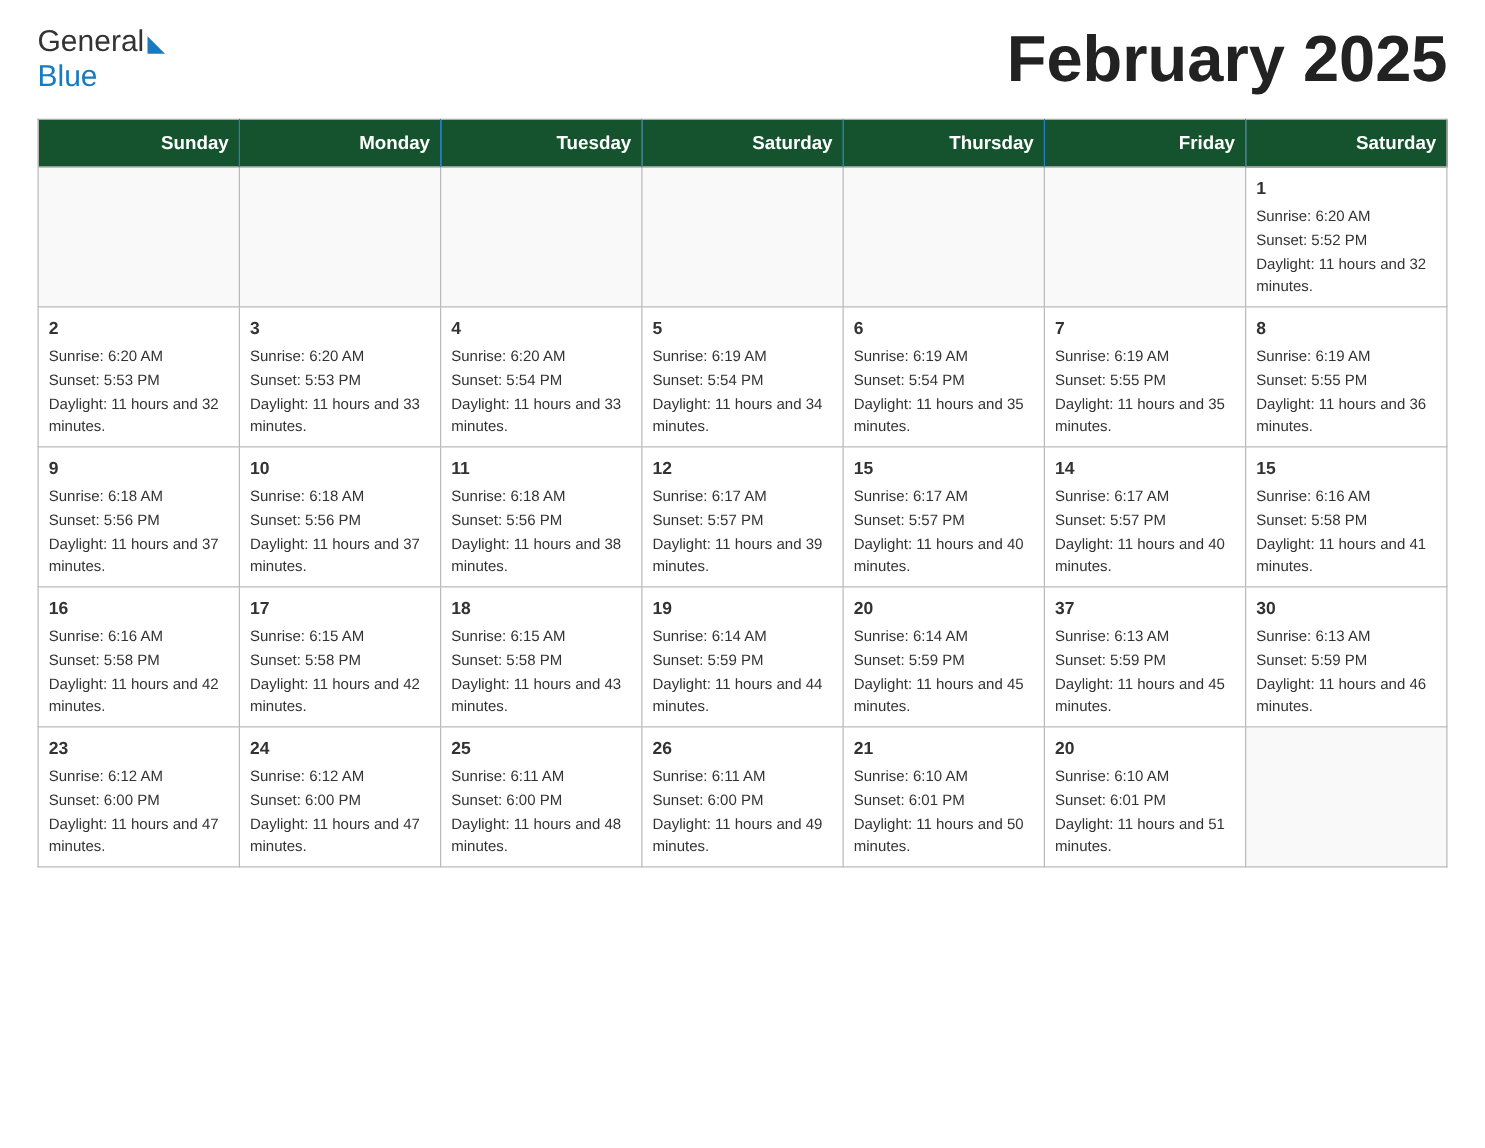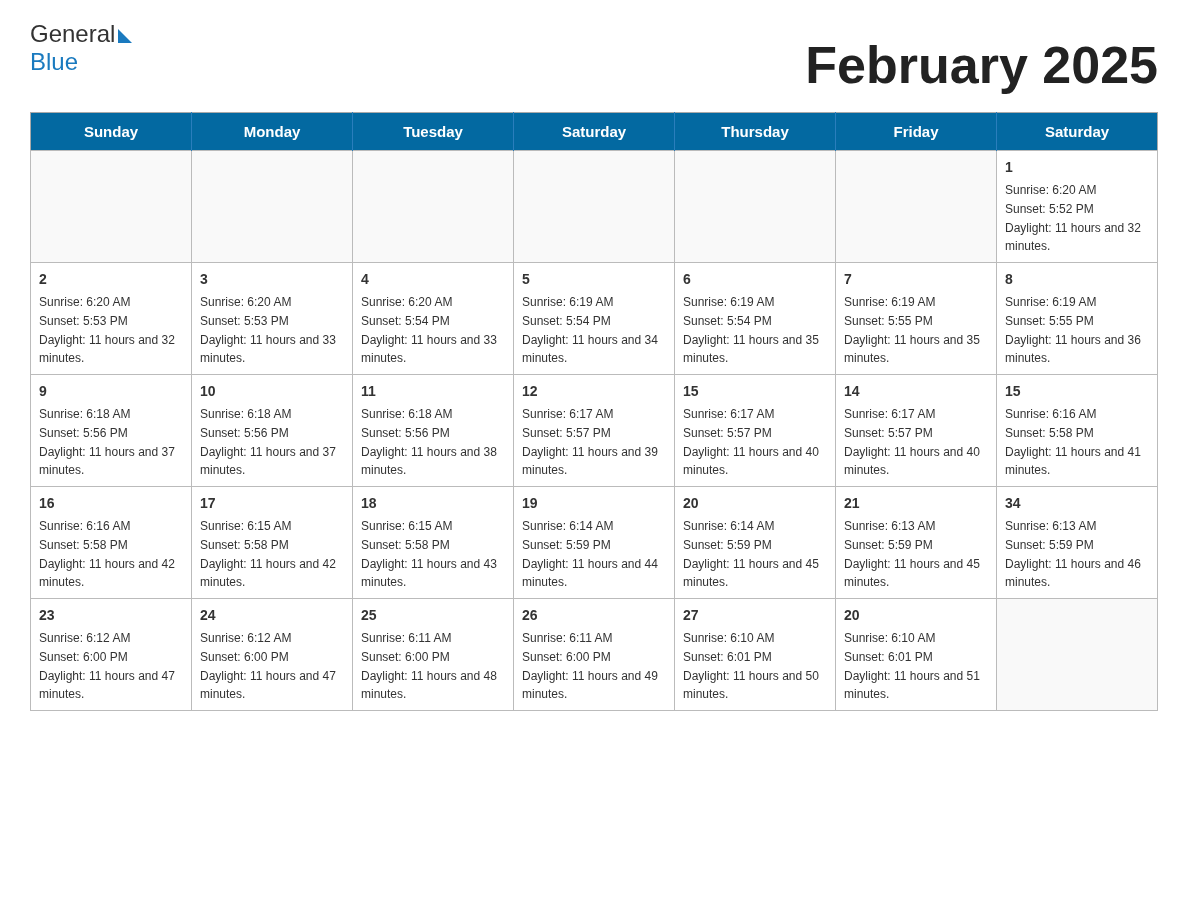--- a/index.html
+++ b/index.html
@@ -17,39 +17,38 @@
       margin-bottom: 18px;
     }
     .title-block {
       text-align: right;
     }
     .main-title {
       font-size: 52px;
       font-weight: bold;
       color: #222;
       line-height: 1.1;
-      margin-top: 17px;
     }
     .subtitle {
       font-size: 18px;
       color: #555;
       margin-top: 4px;
     }
     .calendar {
       width: 100%;
       border-collapse: collapse;
       border: 1px solid #aaa;
     }
     .calendar thead th {
-      background-color: #0369a1;
+      background-color: #14532d;
       color: #fff;
       font-size: 15px;
       font-weight: bold;
       padding: 10px 8px;
-      text-align: center;
+      text-align: right;
       border-right: 1px solid #2a7ebc;
     }
     .calendar thead th:last-child {
       border-right: none;
     }
     .calendar tbody td {
       vertical-align: top;
       border: 1px solid #bbb;
       padding: 6px 8px;
       width: 14.28%;
@@ -157,26 +156,26 @@
         <td><span class="day-number">15</span><span class="day-info">Sunrise: 6:17 AM<br>Sunset: 5:57 PM<br>Daylight: 11 hours and 40 minutes.</span></td>
         <td><span class="day-number">14</span><span class="day-info">Sunrise: 6:17 AM<br>Sunset: 5:57 PM<br>Daylight: 11 hours and 40 minutes.</span></td>
         <td><span class="day-number">15</span><span class="day-info">Sunrise: 6:16 AM<br>Sunset: 5:58 PM<br>Daylight: 11 hours and 41 minutes.</span></td>
       </tr>
       <tr>
         <td><span class="day-number">16</span><span class="day-info">Sunrise: 6:16 AM<br>Sunset: 5:58 PM<br>Daylight: 11 hours and 42 minutes.</span></td>
         <td><span class="day-number">17</span><span class="day-info">Sunrise: 6:15 AM<br>Sunset: 5:58 PM<br>Daylight: 11 hours and 42 minutes.</span></td>
         <td><span class="day-number">18</span><span class="day-info">Sunrise: 6:15 AM<br>Sunset: 5:58 PM<br>Daylight: 11 hours and 43 minutes.</span></td>
         <td><span class="day-number">19</span><span class="day-info">Sunrise: 6:14 AM<br>Sunset: 5:59 PM<br>Daylight: 11 hours and 44 minutes.</span></td>
         <td><span class="day-number">20</span><span class="day-info">Sunrise: 6:14 AM<br>Sunset: 5:59 PM<br>Daylight: 11 hours and 45 minutes.</span></td>
-        <td><span class="day-number">21</span><span class="day-info">Sunrise: 6:13 AM<br>Sunset: 5:59 PM<br>Daylight: 11 hours and 45 minutes.</span></td>
-        <td><span class="day-number">34</span><span class="day-info">Sunrise: 6:13 AM<br>Sunset: 5:59 PM<br>Daylight: 11 hours and 46 minutes.</span></td>
+        <td><span class="day-number">37</span><span class="day-info">Sunrise: 6:13 AM<br>Sunset: 5:59 PM<br>Daylight: 11 hours and 45 minutes.</span></td>
+        <td><span class="day-number">30</span><span class="day-info">Sunrise: 6:13 AM<br>Sunset: 5:59 PM<br>Daylight: 11 hours and 46 minutes.</span></td>
       </tr>
       <tr>
         <td><span class="day-number">23</span><span class="day-info">Sunrise: 6:12 AM<br>Sunset: 6:00 PM<br>Daylight: 11 hours and 47 minutes.</span></td>
         <td><span class="day-number">24</span><span class="day-info">Sunrise: 6:12 AM<br>Sunset: 6:00 PM<br>Daylight: 11 hours and 47 minutes.</span></td>
         <td><span class="day-number">25</span><span class="day-info">Sunrise: 6:11 AM<br>Sunset: 6:00 PM<br>Daylight: 11 hours and 48 minutes.</span></td>
         <td><span class="day-number">26</span><span class="day-info">Sunrise: 6:11 AM<br>Sunset: 6:00 PM<br>Daylight: 11 hours and 49 minutes.</span></td>
-        <td><span class="day-number">27</span><span class="day-info">Sunrise: 6:10 AM<br>Sunset: 6:01 PM<br>Daylight: 11 hours and 50 minutes.</span></td>
+        <td><span class="day-number">21</span><span class="day-info">Sunrise: 6:10 AM<br>Sunset: 6:01 PM<br>Daylight: 11 hours and 50 minutes.</span></td>
         <td><span class="day-number">20</span><span class="day-info">Sunrise: 6:10 AM<br>Sunset: 6:01 PM<br>Daylight: 11 hours and 51 minutes.</span></td>
         <td class="empty-cell"></td>
       </tr>
     </tbody>
 </table>
 
 </body></html>

